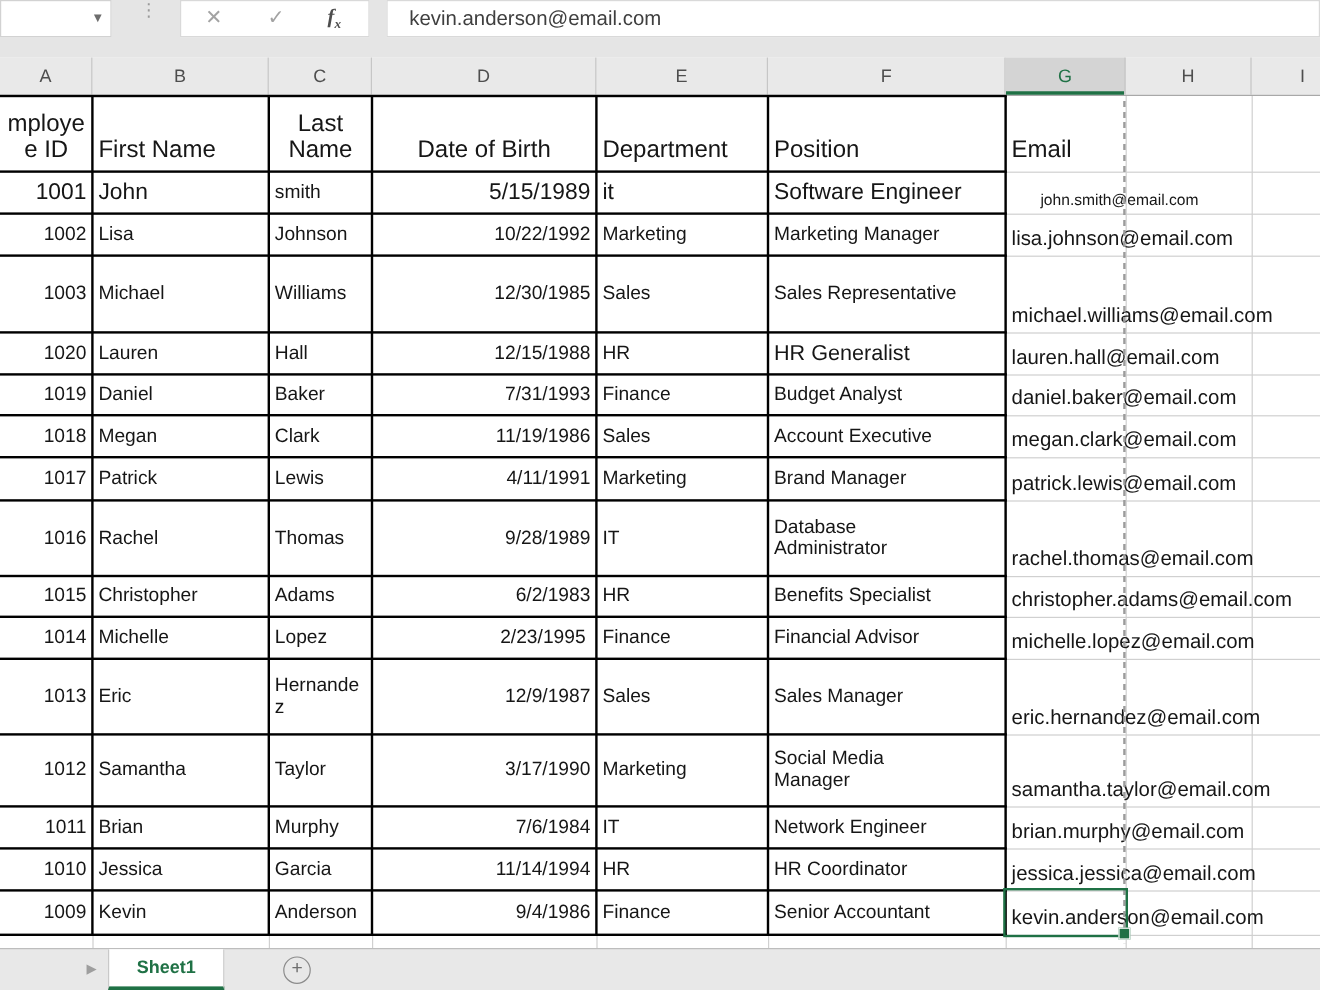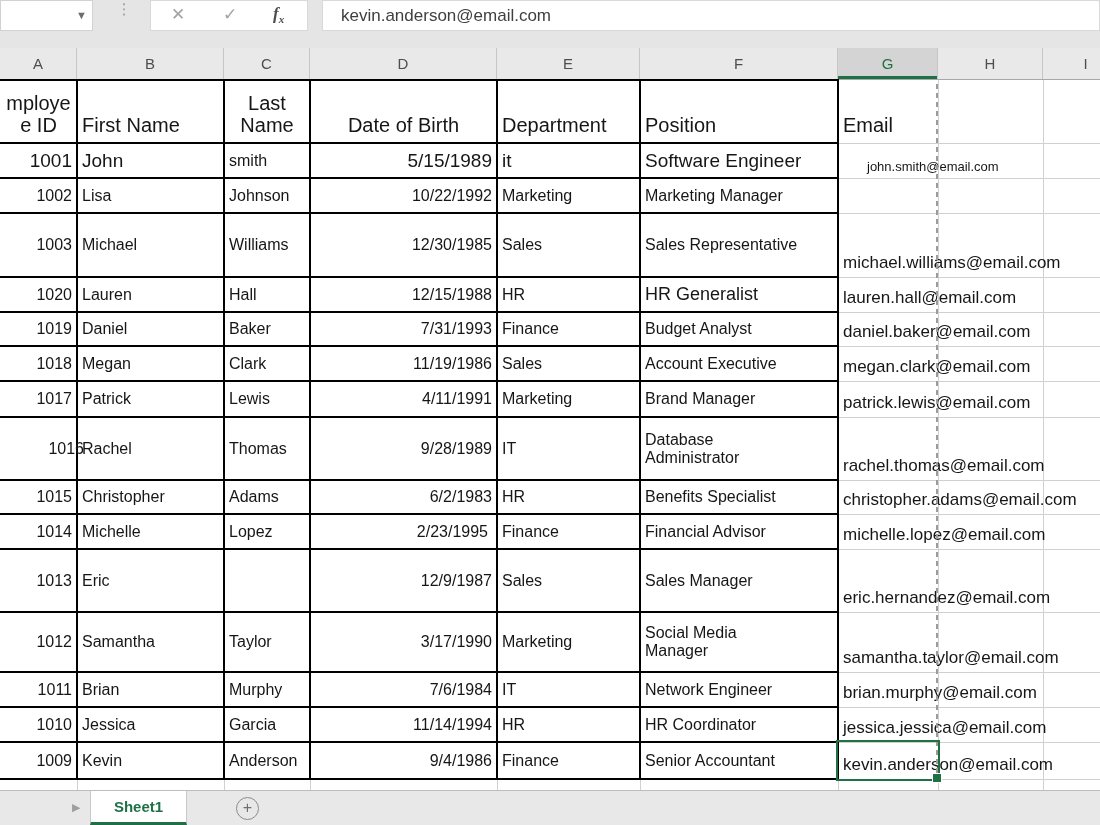--- a/index.html
+++ b/index.html
@@ -143,20 +143,21 @@
       </div>
       <div class="email big" style="left:838px;top:63px;width:262px;height:35px">john.smith@email.com</div>
       <div class="c right" style="left:0px;top:98px;width:77px;height:35px">1002</div>
       <div class="c " style="left:77px;top:98px;width:147px;height:35px">Lisa</div>
       <div class="c breakall" style="left:224px;top:98px;width:86px;height:35px">Johnson</div>
       <div class="c right" style="left:310px;top:98px;width:187px;height:35px">10/22/1992</div>
       <div class="c " style="left:497px;top:98px;width:143px;height:35px">Marketing</div>
       <div class="c " style="left:640px;top:98px;width:198px;height:35px">
         <span class="inner">Marketing Manager</span>
       </div>
+      <div class="email" style="left:838px;top:98px;width:262px;height:35px">lisa.johnson@email.com</div>
       <div class="c right" style="left:0px;top:133px;width:77px;height:64px">1003</div>
       <div class="c " style="left:77px;top:133px;width:147px;height:64px">Michael</div>
       <div class="c breakall" style="left:224px;top:133px;width:86px;height:64px">Williams</div>
       <div class="c right" style="left:310px;top:133px;width:187px;height:64px">12/30/1985</div>
       <div class="c " style="left:497px;top:133px;width:143px;height:64px">Sales</div>
       <div class="c " style="left:640px;top:133px;width:198px;height:64px">
         <span class="inner">Sales Representative</span>
       </div>
       <div class="email" style="left:838px;top:133px;width:262px;height:64px">michael.williams@email.com</div>
       <div class="c right" style="left:0px;top:197px;width:77px;height:35px">1020</div>
@@ -188,21 +189,21 @@
       <div class="email" style="left:838px;top:266px;width:262px;height:35px">megan.clark@email.com</div>
       <div class="c right" style="left:0px;top:301px;width:77px;height:36px">1017</div>
       <div class="c " style="left:77px;top:301px;width:147px;height:36px">Patrick</div>
       <div class="c breakall" style="left:224px;top:301px;width:86px;height:36px">Lewis</div>
       <div class="c right" style="left:310px;top:301px;width:187px;height:36px">4/11/1991</div>
       <div class="c " style="left:497px;top:301px;width:143px;height:36px">Marketing</div>
       <div class="c " style="left:640px;top:301px;width:198px;height:36px">
         <span class="inner">Brand Manager</span>
       </div>
       <div class="email" style="left:838px;top:301px;width:262px;height:36px">patrick.lewis@email.com</div>
-      <div class="c right" style="left:12px;top:337px;width:77px;height:63px">1016</div>
+      <div class="c right" style="left:0px;top:337px;width:77px;height:63px">1016</div>
       <div class="c " style="left:77px;top:337px;width:147px;height:63px">Rachel</div>
       <div class="c breakall" style="left:224px;top:337px;width:86px;height:63px">Thomas</div>
       <div class="c right" style="left:310px;top:337px;width:187px;height:63px">9/28/1989</div>
       <div class="c " style="left:497px;top:337px;width:143px;height:63px">IT</div>
       <div class="c  narrow" style="left:640px;top:337px;width:198px;height:63px">
         <span class="inner">Database Administrator</span>
       </div>
       <div class="email" style="left:838px;top:337px;width:262px;height:63px">rachel.thomas@email.com</div>
       <div class="c right" style="left:0px;top:400px;width:77px;height:34px">1015</div>
       <div class="c " style="left:77px;top:400px;width:147px;height:34px">Christopher</div>
@@ -217,20 +218,21 @@
       <div class="c " style="left:77px;top:434px;width:147px;height:35px">Michelle</div>
       <div class="c breakall" style="left:224px;top:434px;width:86px;height:35px">Lopez</div>
       <div class="c right" style="left:310px;top:434px;width:183px;height:35px">2/23/1995</div>
       <div class="c " style="left:497px;top:434px;width:143px;height:35px">Finance</div>
       <div class="c " style="left:640px;top:434px;width:198px;height:35px">
         <span class="inner">Financial Advisor</span>
       </div>
       <div class="email" style="left:838px;top:434px;width:262px;height:35px">michelle.lopez@email.com</div>
       <div class="c right" style="left:0px;top:469px;width:77px;height:63px">1013</div>
       <div class="c " style="left:77px;top:469px;width:147px;height:63px">Eric</div>
+      <div class="c breakall" style="left:224px;top:469px;width:86px;height:63px">Hernandez</div>
       <div class="c right" style="left:310px;top:469px;width:187px;height:63px">12/9/1987</div>
       <div class="c " style="left:497px;top:469px;width:143px;height:63px">Sales</div>
       <div class="c " style="left:640px;top:469px;width:198px;height:63px">
         <span class="inner">Sales Manager</span>
       </div>
       <div class="email" style="left:838px;top:469px;width:262px;height:63px">eric.hernandez@email.com</div>
       <div class="c right" style="left:0px;top:532px;width:77px;height:60px">1012</div>
       <div class="c " style="left:77px;top:532px;width:147px;height:60px">Samantha</div>
       <div class="c breakall" style="left:224px;top:532px;width:86px;height:60px">Taylor</div>
       <div class="c right" style="left:310px;top:532px;width:187px;height:60px">3/17/1990</div>

